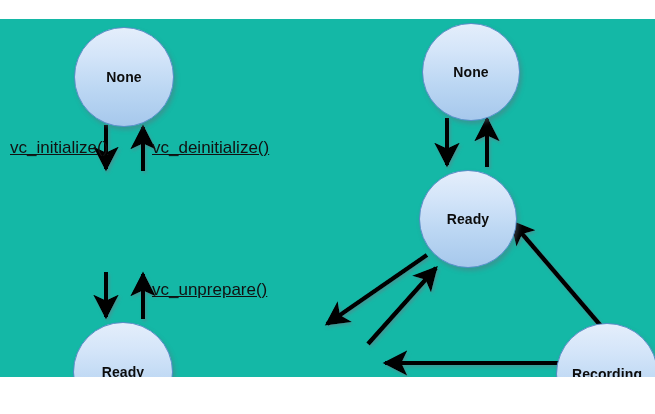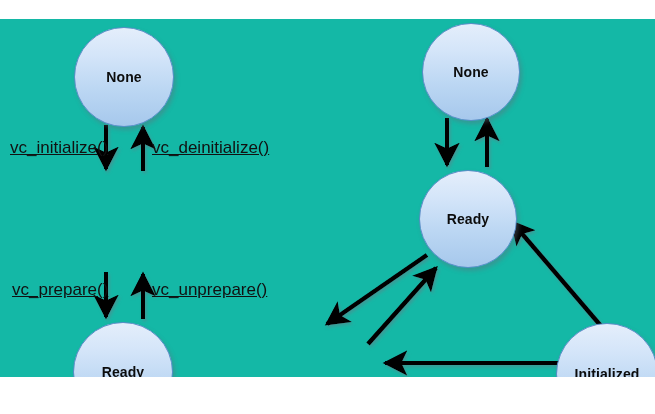--- a/index.html
+++ b/index.html
@@ -105,30 +105,29 @@
 
 
   <div class="node" style="left:73px; top:303px; width:100px; height:100px;">
     <span class="node-label">Ready</span>
   </div>
 
   <div class="edge-label" style="left:10px; top:120px;">vc_initialize()</div>
 
   <div class="edge-label" style="left:152px; top:120px;text-align:right;">vc_deinitialize()</div>
 
-  <div class="edge-label" style="left:12px; top:262px;">vc_prepare()</div>
 
   <div class="edge-label" style="left:152px; top:262px;text-align:center;">vc_unprepare()</div>
 
   <div class="node" style="left:422px; top:4px; width:98px; height:98px;">
     <span class="node-label">None</span>
   </div>
 
   <div class="node" style="left:419px; top:151px; width:98px; height:98px;">
     <span class="node-label">Ready</span>
   </div>
 
 
   <div class="node" style="left:556px; top:304px; width:102px; height:102px;">
-    <span class="node-label">Initialized</span>
+    <span class="node-label">Recording</span>
   </div>
 
 </div>
 
 </body></html>

